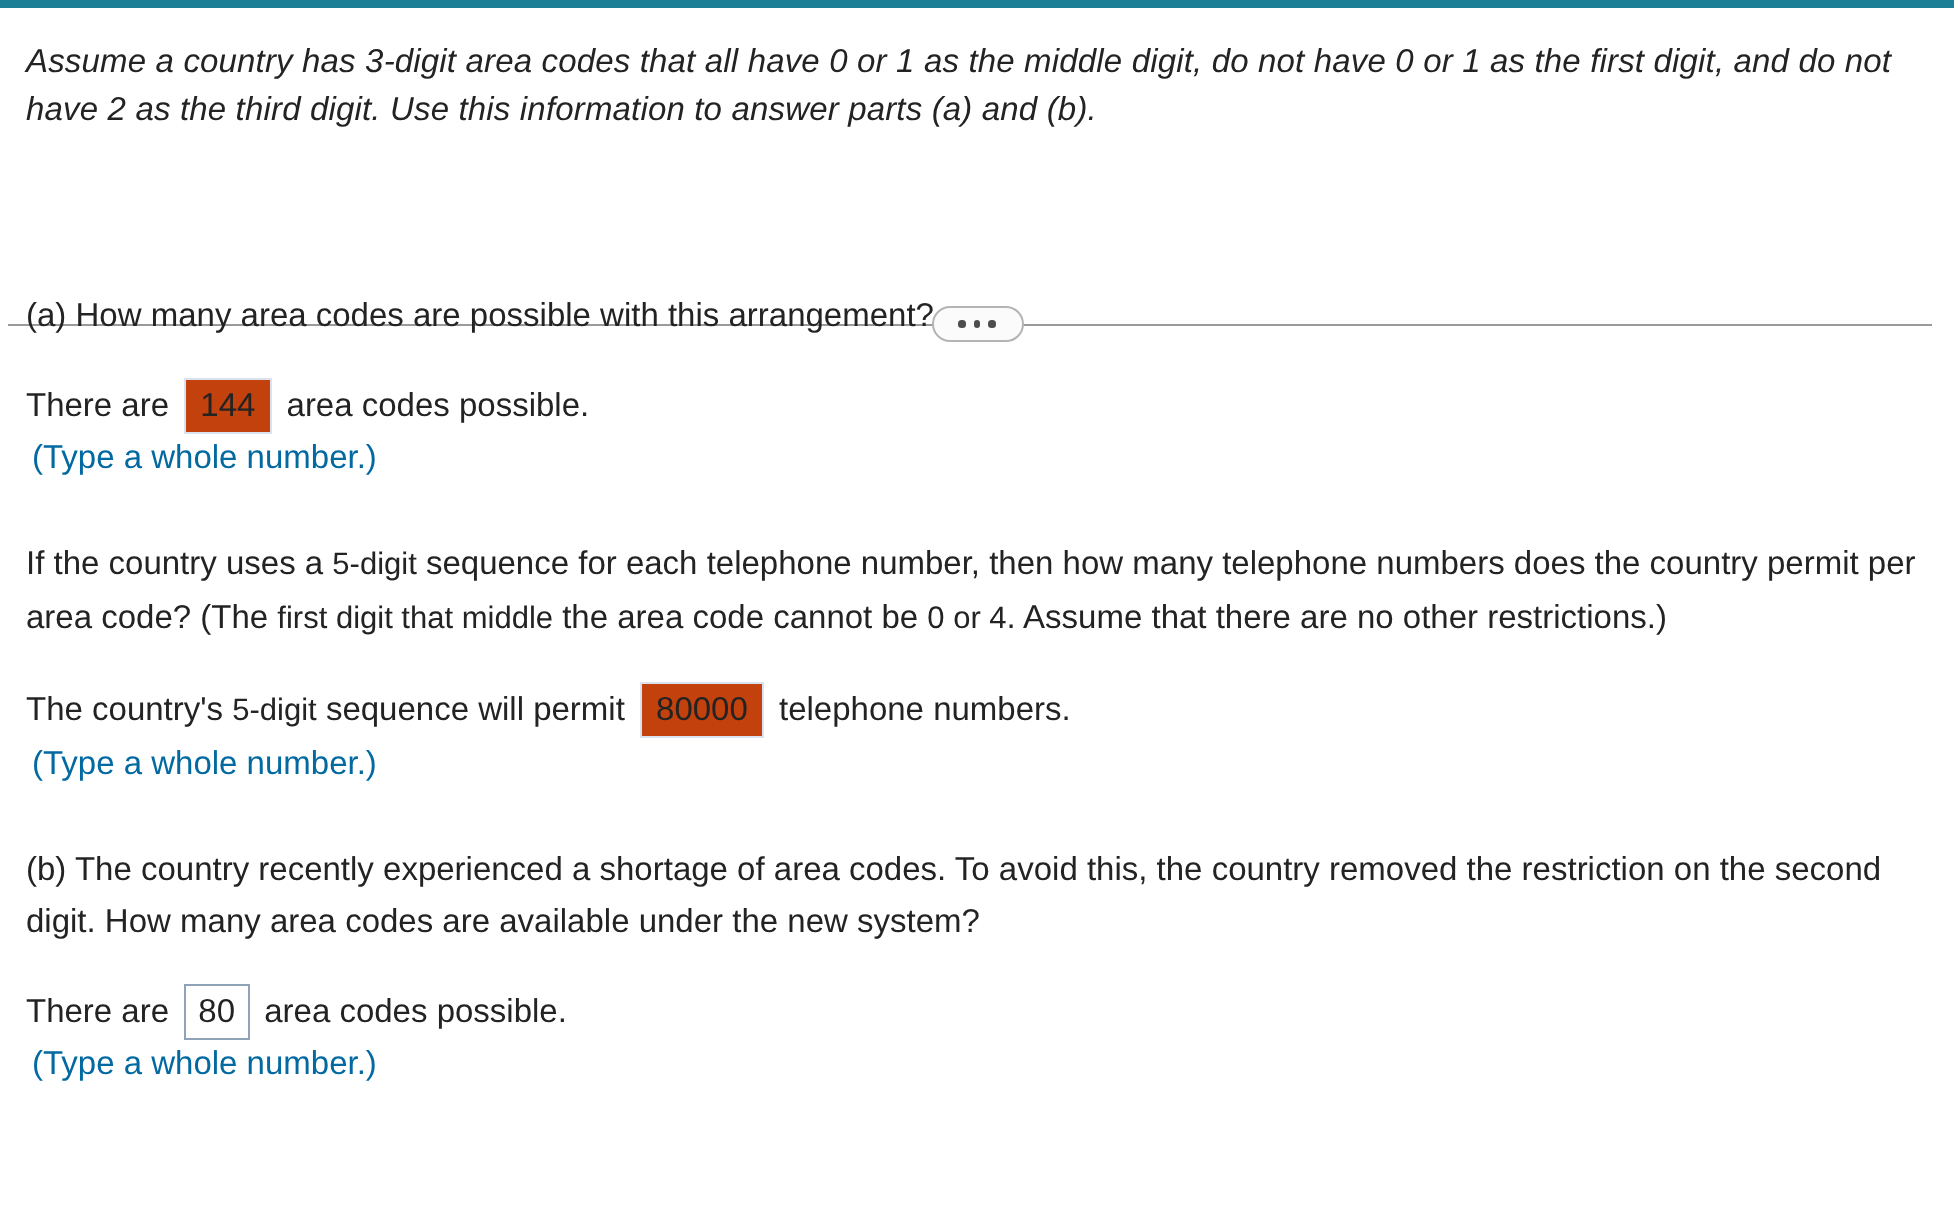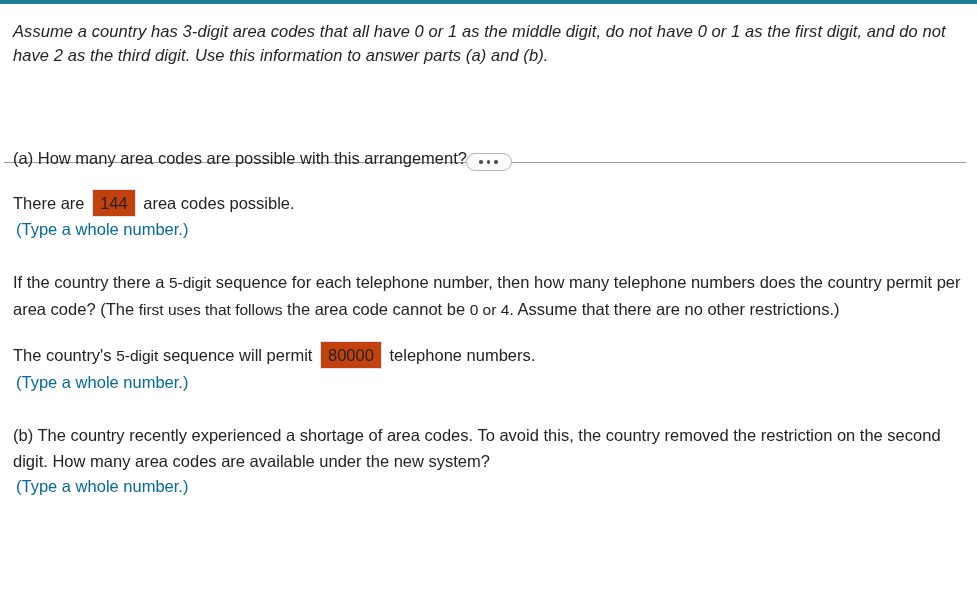--- a/index.html
+++ b/index.html
@@ -185,31 +185,36 @@
       <p class="answer-line" style="margin-top:18px;">
         <span>There are</span>
         <span class="ansbox filled">144</span>
         <span>area codes possible.</span>
       </p>
       <p class="hint">(Type a whole number.)</p>
     </div>
 
     <div class="block" style="margin-top:28px;">
       <p class="qline">
-        <span>If the country there a </span><span class="sm">5-digit</span><span> sequence for each telephone number, then how many telephone numbers does the country permit per area code? (The </span><span class="sm">first uses that follows</span><span> the area code cannot be </span><span class="sm">0 or 4</span><span>. Assume that there are no other restrictions.)</span>
+        <span>If the country uses a </span><span class="sm">5-digit</span><span> sequence for each telephone number, then how many telephone numbers does the country permit per area code? (The </span><span class="sm">first digit that middle</span><span> the area code cannot be </span><span class="sm">0 or 4</span><span>. Assume that there are no other restrictions.)</span>
       </p>
       <p class="answer-line" style="margin-top:18px;">
         <span>The country's</span>
         <span class="sm">5-digit</span>
         <span>sequence will permit</span>
         <span class="ansbox filled">80000</span>
         <span>telephone numbers.</span>
       </p>
       <p class="hint">(Type a whole number.)</p>
     </div>
 
     <div class="block" style="margin-top:28px;">
       <p class="qline">(b) The country recently experienced a shortage of area codes. To avoid this, the country removed the restriction on the second digit. How many area codes are available under the new system?</p>
+      <p class="answer-line" style="margin-top:18px;">
+        <span>There are</span>
+        <span class="ansbox active">80</span>
+        <span>area codes possible.</span>
+      </p>
       <p class="hint">(Type a whole number.)</p>
     </div>
 
   </div>
 </div>
 
 </body></html>

